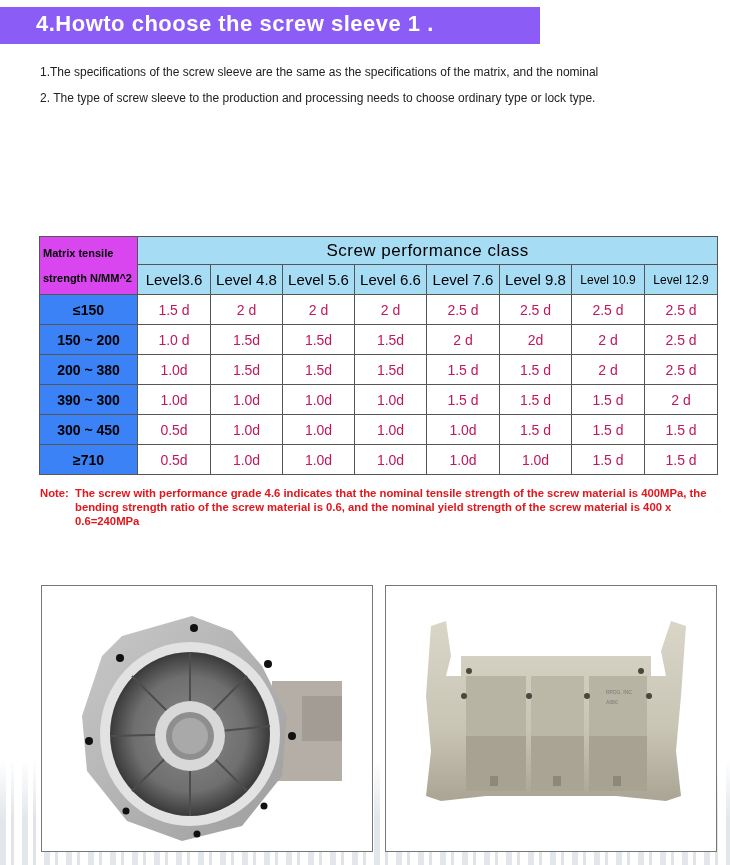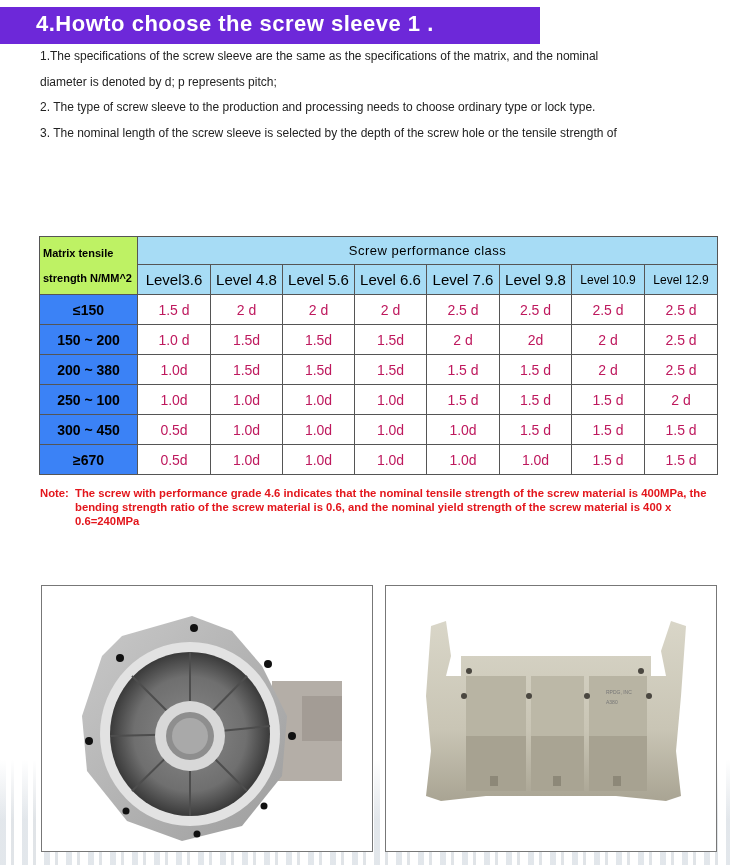--- a/index.html
+++ b/index.html
@@ -3,44 +3,44 @@
 <meta charset="utf-8">
 <style>
   html, body { margin: 0; padding: 0; }
   body {
     width: 730px; height: 865px; position: relative; overflow: hidden;
     background: #ffffff;
     font-family: "Liberation Sans", sans-serif;
   }
   .title-bar {
     position: absolute; left: 0; top: 7px; width: 540px; height: 37px;
-    background: #6d28d9;
+    background: #8b5cf6;
   }
   .title-text {
     position: absolute; left: 36px; top: 4px;
     color: #ffffff; font-weight: bold; font-size: 22px; letter-spacing: 0.5px;
     font-family: "Liberation Sans", sans-serif;
   }
   .intro {
-    position: absolute; left: 40px; top: 44px; width: 650px;
+    position: absolute; left: 40px; top: 60px; width: 650px;
     font-size: 12px; color: #222; line-height: 25.5px;
   }
   .intro p { margin: 0; }
   table.spec {
     position: absolute; left: 39px; top: 236px; width: 678px;
     border-collapse: collapse; table-layout: fixed;
     font-family: "Liberation Sans", sans-serif;
   }
   table.spec td, table.spec th {
     border: 1px solid #555; text-align: center; padding: 0;
     font-weight: normal;
   }
   .hdr { background: #a7dcf5; }
-  .corner { background: #bef264; text-align: left !important; font-size: 11px; font-weight: bold !important; line-height: 25px; padding-left: 3px !important; vertical-align: middle; }
-  .class-title { font-size: 13px; font-weight: normal; height: 27px; letter-spacing: 0.5px; }
+  .corner { background: #d946ef; text-align: left !important; font-size: 11px; font-weight: bold !important; line-height: 25px; padding-left: 3px !important; vertical-align: middle; }
+  .class-title { font-size: 17px; font-weight: normal; height: 27px; letter-spacing: 0.5px; }
   .lvl { font-size: 15px; height: 29px; }
   .lvl.small { font-size: 12px; }
   .rowhdr { background: #3b82f6; font-weight: bold !important; font-size: 14px; height: 29px; }
   .cell { font-size: 14px; background: #fff; color: #be185d; margin-top: 24px; }
   .note {
     position: absolute; left: 40px; top: 486px; width: 680px;
     color: #e3161c; font-weight: bold; font-size: 11.3px; line-height: 14px;
   }
   .note .label { position: absolute; left: 0; top: 0; }
   .note .body { margin-left: 35px; }
@@ -67,23 +67,21 @@
 
 <div class="skyline"></div>
 <div class="skyline-fade"></div>
 
 <div class="title-bar">
   <span class="title-text">4.Howto choose the screw sleeve 1 .</span>
 </div>
 
 <div class="intro">
   <p>1.The specifications of the screw sleeve are the same as the specifications of the matrix, and the nominal</p>
-  <p>diameter is denoted by d; p represents pitch;</p>
   <p>2. The type of screw sleeve to the production and processing needs to choose ordinary type or lock type.</p>
-  <p>3. The nominal length of the screw sleeve is selected by the depth of the screw hole or the tensile strength of</p>
 </div>
 
 <table class="spec">
   <colgroup>
     <col style="width:98px">
     <col style="width:73px">
       <col style="width:72px">
       <col style="width:72px">
       <col style="width:72px">
     <col style="width:73px">
@@ -138,21 +136,21 @@
         <td class="cell">1.0d</td>
         <td class="cell">1.5d</td>
         <td class="cell">1.5d</td>
         <td class="cell">1.5d</td>
         <td class="cell">1.5 d</td>
         <td class="cell">1.5 d</td>
         <td class="cell">2 d</td>
         <td class="cell">2.5 d</td>
       </tr>
       <tr>
-        <td class="rowhdr">250 ~ 100</td>
+        <td class="rowhdr">390 ~ 300</td>
         <td class="cell">1.0d</td>
         <td class="cell">1.0d</td>
         <td class="cell">1.0d</td>
         <td class="cell">1.0d</td>
         <td class="cell">1.5 d</td>
         <td class="cell">1.5 d</td>
         <td class="cell">1.5 d</td>
         <td class="cell">2 d</td>
       </tr>
       <tr>
@@ -160,21 +158,21 @@
         <td class="cell">0.5d</td>
         <td class="cell">1.0d</td>
         <td class="cell">1.0d</td>
         <td class="cell">1.0d</td>
         <td class="cell">1.0d</td>
         <td class="cell">1.5 d</td>
         <td class="cell">1.5 d</td>
         <td class="cell">1.5 d</td>
       </tr>
       <tr>
-        <td class="rowhdr">≥670</td>
+        <td class="rowhdr">≥710</td>
         <td class="cell">0.5d</td>
         <td class="cell">1.0d</td>
         <td class="cell">1.0d</td>
         <td class="cell">1.0d</td>
         <td class="cell">1.0d</td>
         <td class="cell">1.0d</td>
         <td class="cell">1.5 d</td>
         <td class="cell">1.5 d</td>
       </tr>
     </tbody>

